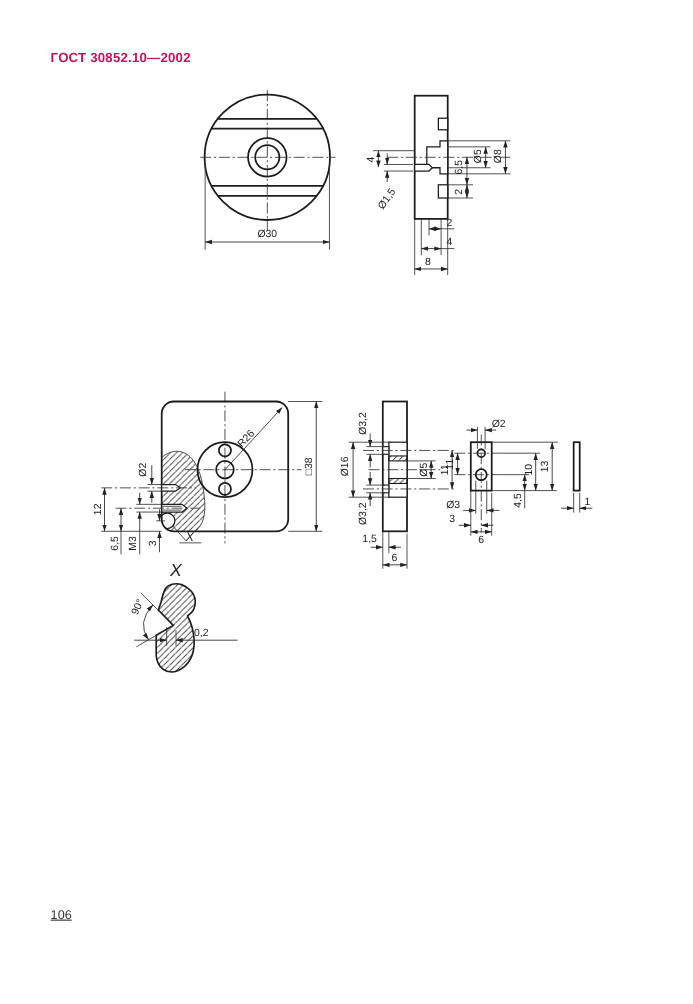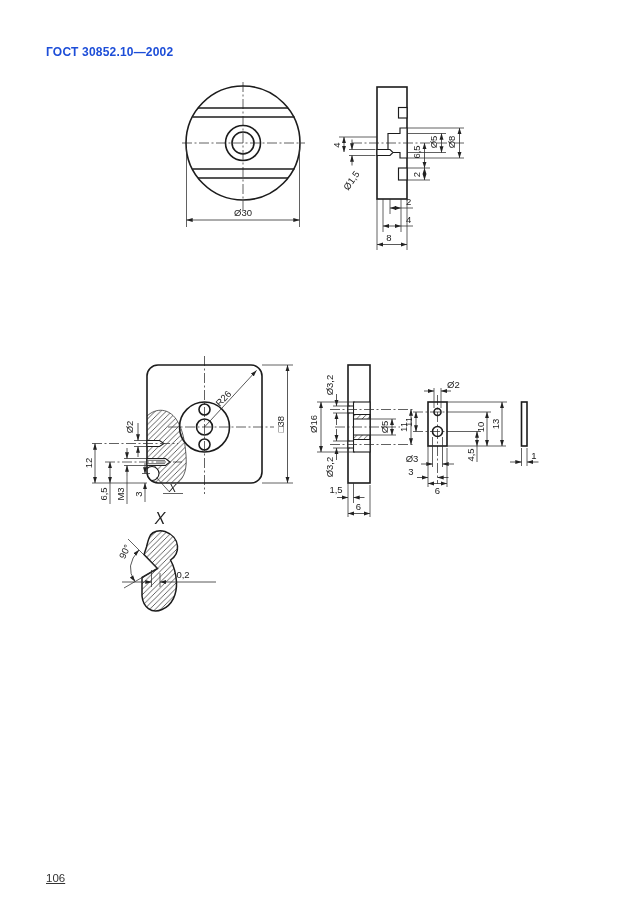--- a/index.html
+++ b/index.html
@@ -1,19 +1,19 @@
 <!DOCTYPE html>
 <html><head>
 <meta charset="utf-8">
 <style>
   html,body{margin:0;padding:0;background:#e8e8e8;}
   #page{position:relative;width:630px;height:913px;background:#ffffff;overflow:hidden;
         font-family:"Liberation Sans","DejaVu Sans",sans-serif;color:#222;}
-  .hdr{position:absolute;left:46px;top:45px;font-size:12px;font-weight:bold;color:#1d4ed8;letter-spacing:.2px;}
-  .pagenum{position:absolute;left:46px;top:872px;font-size:11.5px;color:#333;text-decoration:underline;}
+  .hdr{position:absolute;left:46px;top:45px;font-size:12px;font-weight:bold;color:#be185d;letter-spacing:.2px;}
+  .pagenum{position:absolute;left:46px;top:826px;font-size:11.5px;color:#333;text-decoration:underline;}
   .cap{position:absolute;left:0;width:630px;text-align:center;font-size:11.5px;color:#444;letter-spacing:.3px;}
   #cap-b2{top:266px;}
   #cap-b3{top:626px;}
   svg{position:absolute;left:0;top:0;}
   .ol{stroke:#1c1c1c;stroke-width:1.6;fill:none;}
   .olh{stroke:#1c1c1c;stroke-width:1.6;}
   .ol2{stroke:#1c1c1c;stroke-width:1.15;}
   .thin{stroke:#2e2e2e;stroke-width:.75;fill:none;}
   .dim{stroke:#2e2e2e;stroke-width:.8;fill:none;}
   .axis{stroke:#2e2e2e;stroke-width:.75;fill:none;stroke-dasharray:10 2.5 2 2.5;}

